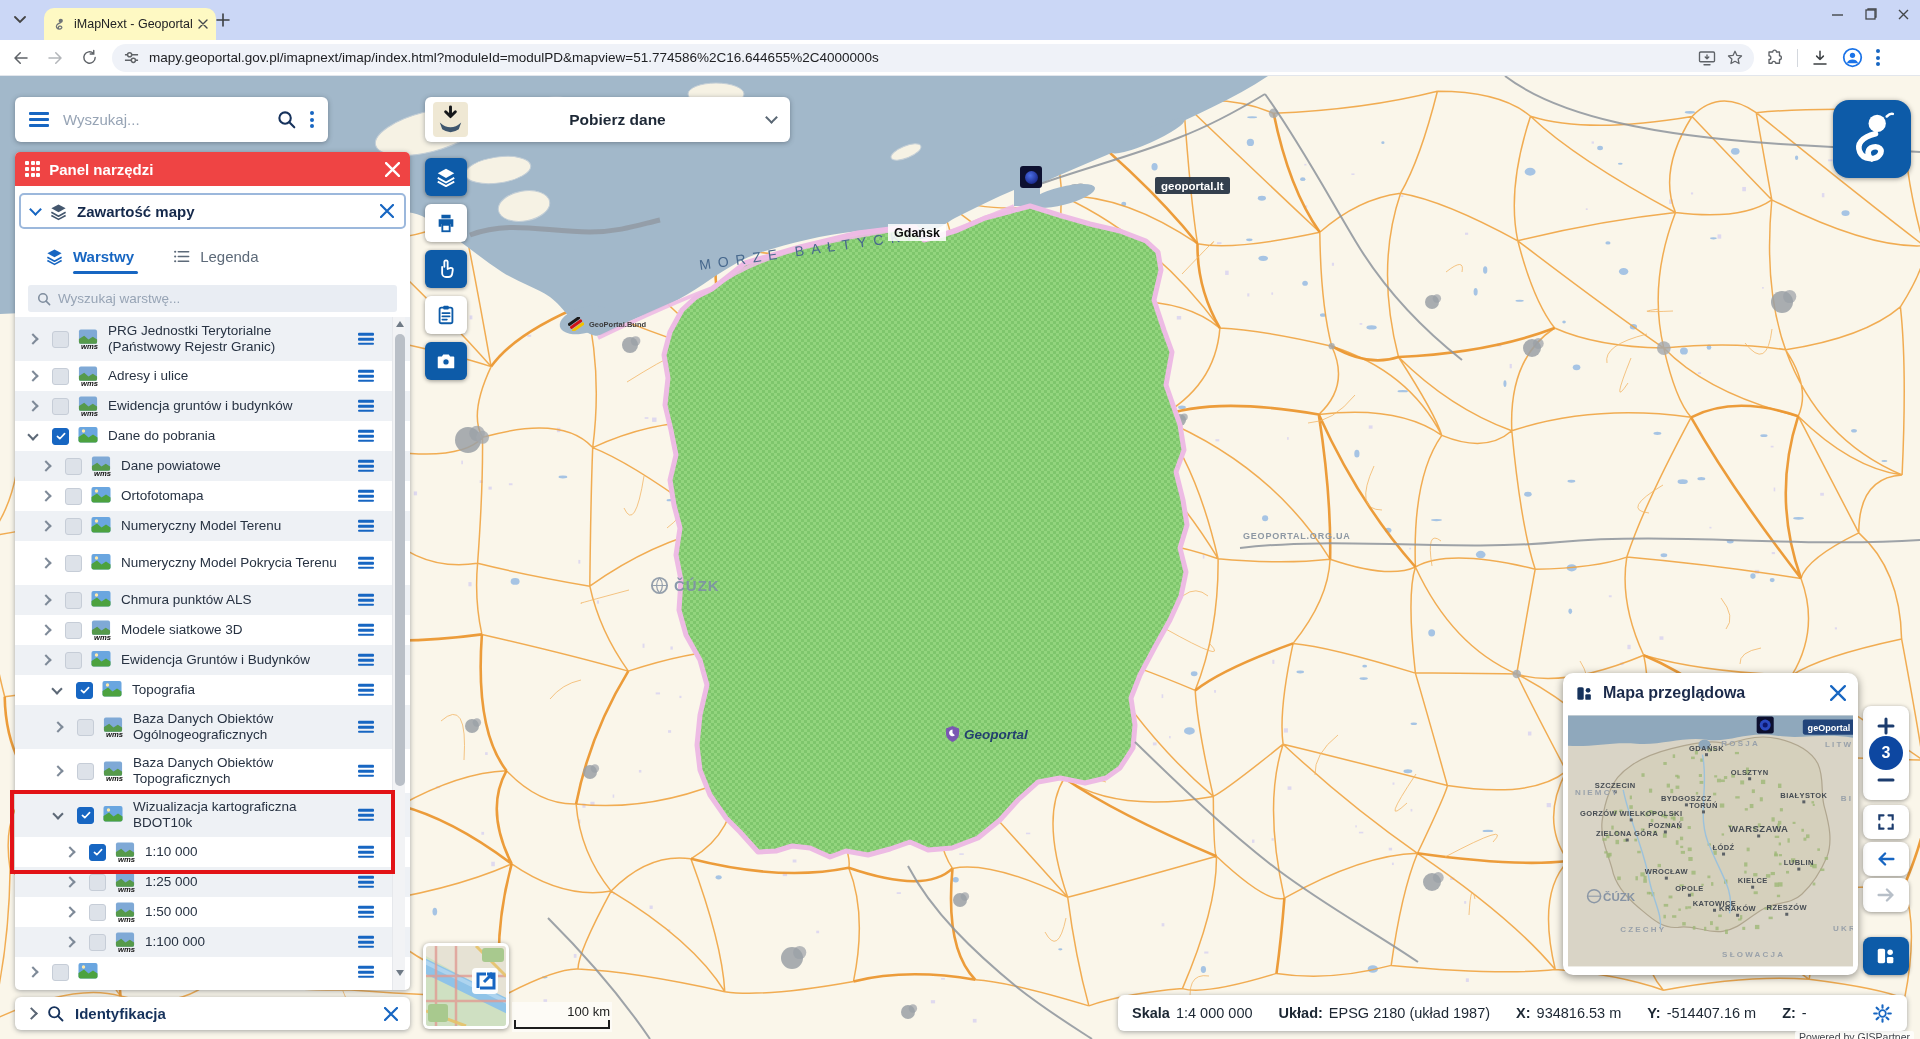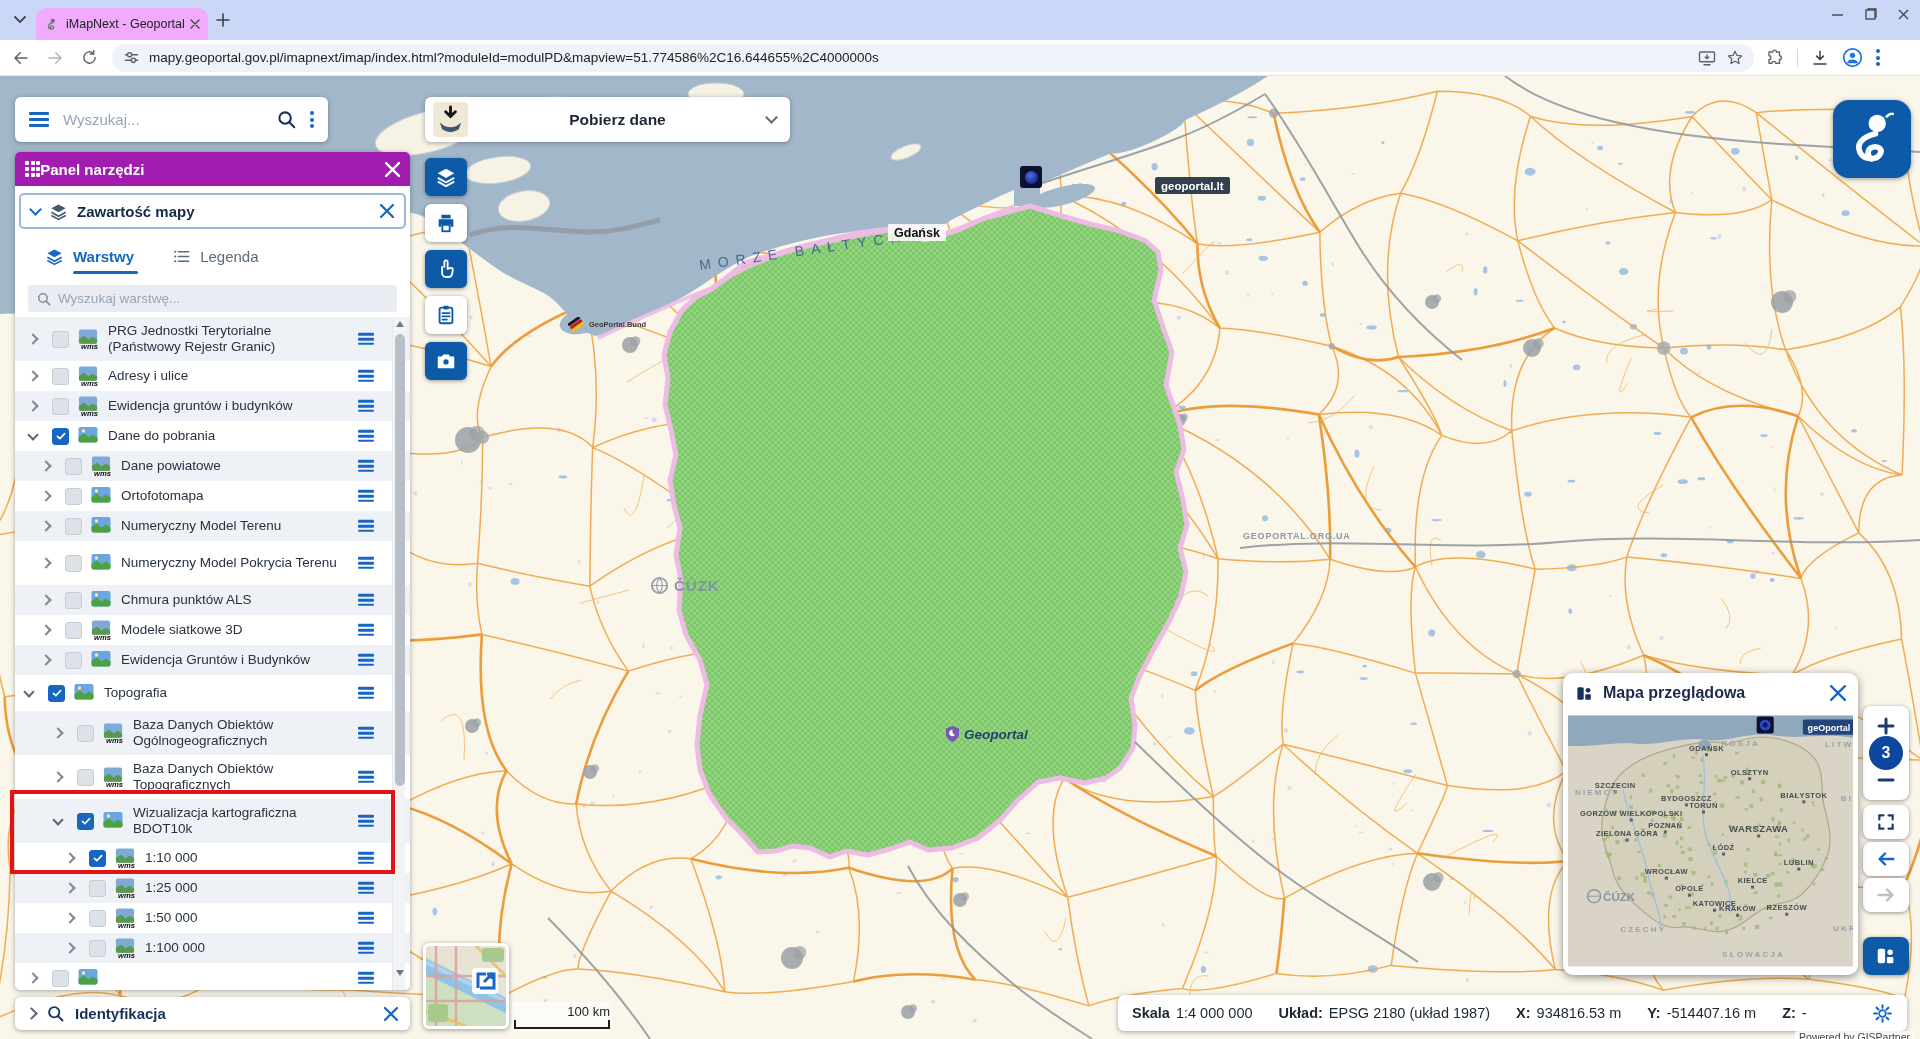--- a/index.html
+++ b/index.html
@@ -1,21 +1,21 @@
 <!DOCTYPE html>
 <html><head>
 <meta charset="utf-8">
 <style>
 *{margin:0;padding:0;box-sizing:border-box}
 html,body{width:1920px;height:1039px;overflow:hidden;font-family:"Liberation Sans",sans-serif;background:#fff}
 svg text{font-family:"Liberation Sans",sans-serif}
 
 .tabstrip{position:absolute;top:0;left:0;width:1920px;height:40px;background:#cbd7f6}
 .tabsearch{position:absolute;left:10px;top:10px;width:20px;height:20px;display:flex;align-items:center;justify-content:center}
-.tab{position:absolute;left:36px;top:8px;width:172px;height:32px;background:#f0abfc;border-radius:10px 10px 0 0;display:flex;align-items:center;padding:0 8px}
+.tab{position:absolute;left:44px;top:8px;width:172px;height:32px;background:#fef9c3;border-radius:10px 10px 0 0;display:flex;align-items:center;padding:0 8px}
 .tab-title{font-size:12.5px;color:#202124;flex:1;white-space:nowrap;overflow:hidden;margin-left:7px}
 .newtab{position:absolute;left:214px;top:11px;width:18px;height:18px;display:flex;align-items:center;justify-content:center}
 .winctl{position:absolute;right:10px;top:8px;display:flex;gap:20px;align-items:center}
 .btoolbar{position:absolute;top:40px;left:0;width:1920px;height:36px;background:#fff;display:flex;align-items:center;border-bottom:1px solid #e2e6ec}
 .navbtn{width:26px;height:26px;display:flex;align-items:center;justify-content:center;margin-left:8px}
 .omnibox{margin-left:10px;width:1642px;height:28px;background:#eff2f8;border-radius:14px;display:flex;align-items:center;padding:0 10px 0 12px;gap:10px}
 .urltext{font-size:13.5px;color:#202124;flex:1;white-space:nowrap;overflow:hidden}
 .chromeicons{display:flex;align-items:center;gap:13px;margin-left:12px}
 .vsep{width:1px;height:18px;background:#d4d8de}
 
@@ -23,21 +23,21 @@
 #mapsvg{position:absolute;top:0;left:0;width:1920px;height:963px}
 .card{position:absolute;background:#fff;border-radius:6px;box-shadow:0 1px 5px rgba(50,60,70,.45)}
 
 #search-card{left:15px;top:21px;width:313px;height:45px;display:flex;align-items:center;padding:0 14px;gap:14px}
 #search-card input{border:0;outline:0;flex:1;font-size:15px;color:#333;font-family:"Liberation Sans",sans-serif;background:transparent}
 #search-card input::placeholder,#layer-search input::placeholder{color:#97a4b5}
 .hamb i{display:block;width:20px;height:3px;background:#1766c2;margin:3.4px 0;border-radius:1px}
 .kebab i{display:block;width:4px;height:4px;border-radius:50%;background:#1766c2;margin:2.6px 0}
 
 #panel-card{left:15px;top:76px;width:395px;height:838px;border-radius:5px}
-#panel-header{height:34px;background:#a21caf;border-radius:5px 5px 0 0;display:flex;align-items:center;padding:0 10px;}
+#panel-header{height:34px;background:#ef4444;border-radius:5px 5px 0 0;display:flex;align-items:center;padding:0 10px;gap:9px}
 #panel-header .ttl{color:#fff;font-weight:bold;font-size:15px;flex:1}
 .gridicon{display:grid;grid-template-columns:repeat(3,4px);grid-auto-rows:4px;gap:1.6px}
 .gridicon i{background:#fff;border-radius:1px}
 #zaw-bar{margin:7px 4px 0;height:36px;border:2px solid #9cb8dc;border-radius:5px;display:flex;align-items:center;padding:0 10px;gap:9px}
 #zaw-bar .ttl{font-size:15px;font-weight:bold;color:#15294b;flex:1}
 .chevcss{width:9px;height:9px;border-right:2.4px solid #1766c2;border-bottom:2.4px solid #1766c2;flex:none}
 .down{transform:rotate(45deg);margin-top:-4px}
 .right{transform:rotate(-45deg)}
 #tabsrow{margin-top:11px;height:32px;display:flex;align-items:center;padding-left:30px;gap:38px}
 .ptab{display:flex;align-items:center;gap:9px;height:32px;position:relative;font-size:15px;color:#5d6a79}
@@ -939,21 +939,21 @@
               <path d="M0.5 11 L6 7.5 L10.5 11.5 L15 8.5 L19.5 11.5 L19.5 14.5 a2 2 0 0 1 -2 2 h-15 a2 2 0 0 1 -2 -2 Z" fill="#4ca23f"></path>
               <circle cx="5.5" cy="5" r="1.7" fill="#ffe9a8"></circle>
             </svg></span>
           <span class="llabel">Ewidencja Gruntów i Budynków</span>
           <span class="lburger">
             <i></i>
             <i></i>
             <i></i>
           </span>
         </div>
-        <div class="lrow" style="height: 36px; padding-left: 10px;">
+        <div class="lrow" style="height: 30px; padding-left: 38px;">
           <span class="lchev open"></span>
           <span class="cbox on">
             <svg viewBox="0 0 16 16">
               <path d="M3.2 8.6 L6.4 11.6 L12.8 4.8" stroke="#fff" stroke-width="2.2" fill="none" stroke-linecap="round" stroke-linejoin="round"></path>
             </svg>
           </span>
           <span class="licon"><svg viewBox="0 0 20 21">
               <rect x="0.5" y="1" width="19" height="15.5" rx="2" fill="#6aa6e0"></rect>
               <path d="M0.5 11 L6 7.5 L10.5 11.5 L15 8.5 L19.5 11.5 L19.5 14.5 a2 2 0 0 1 -2 2 h-15 a2 2 0 0 1 -2 -2 Z" fill="#4ca23f"></path>
               <circle cx="5.5" cy="5" r="1.7" fill="#ffe9a8"></circle>

